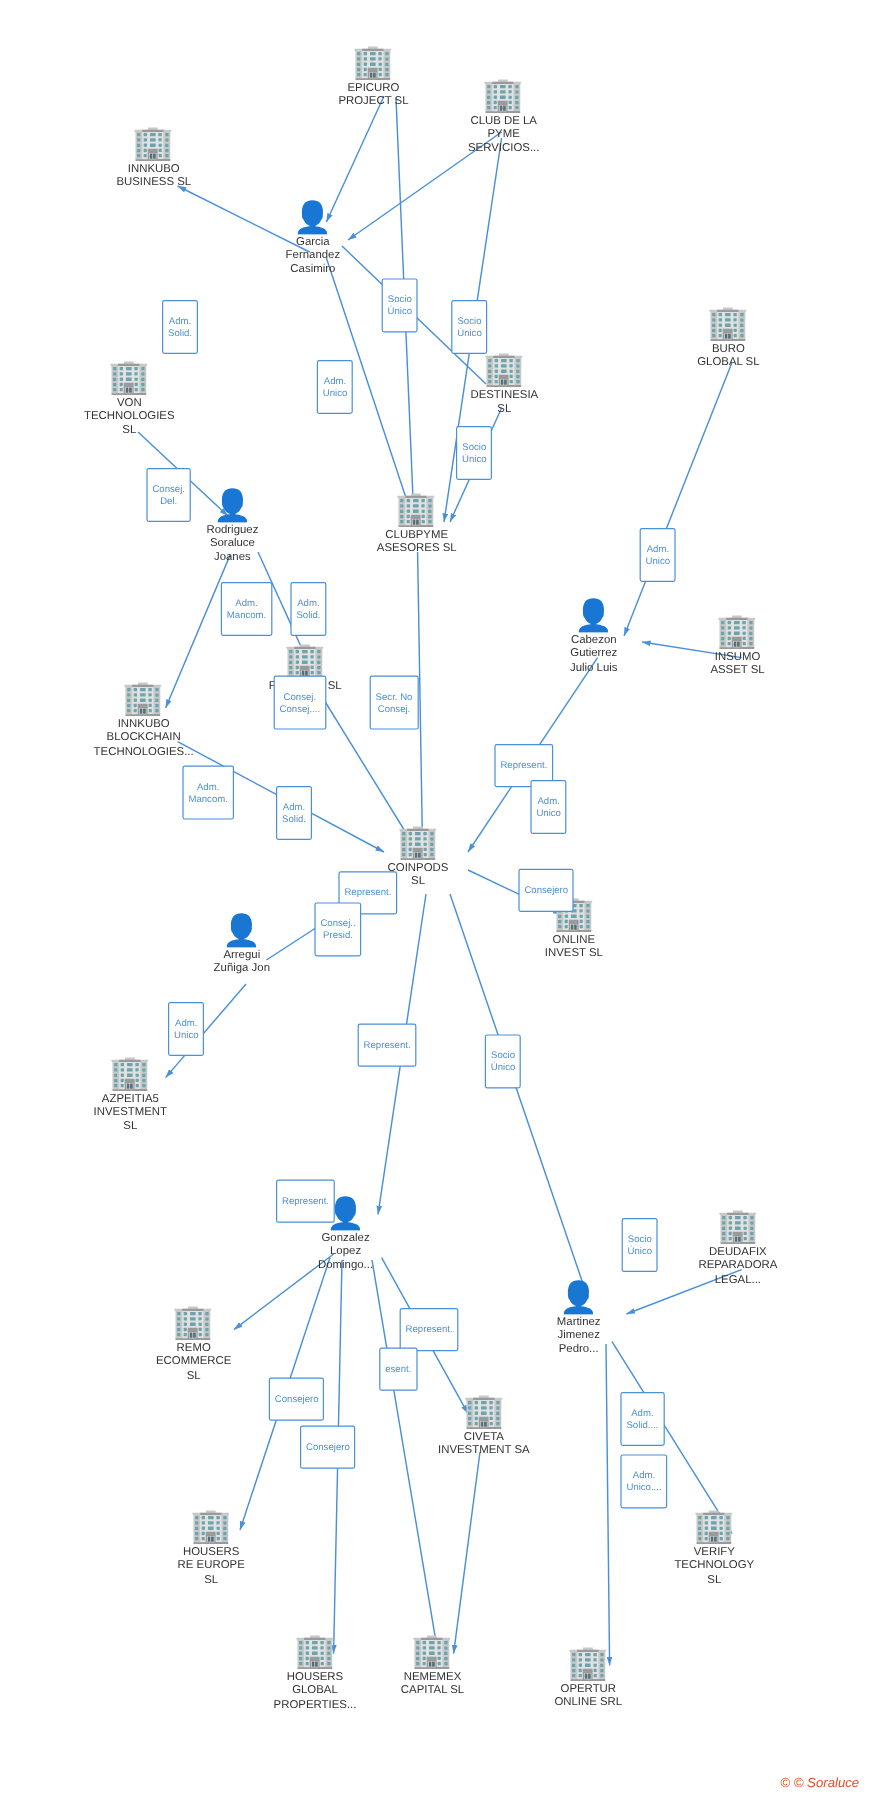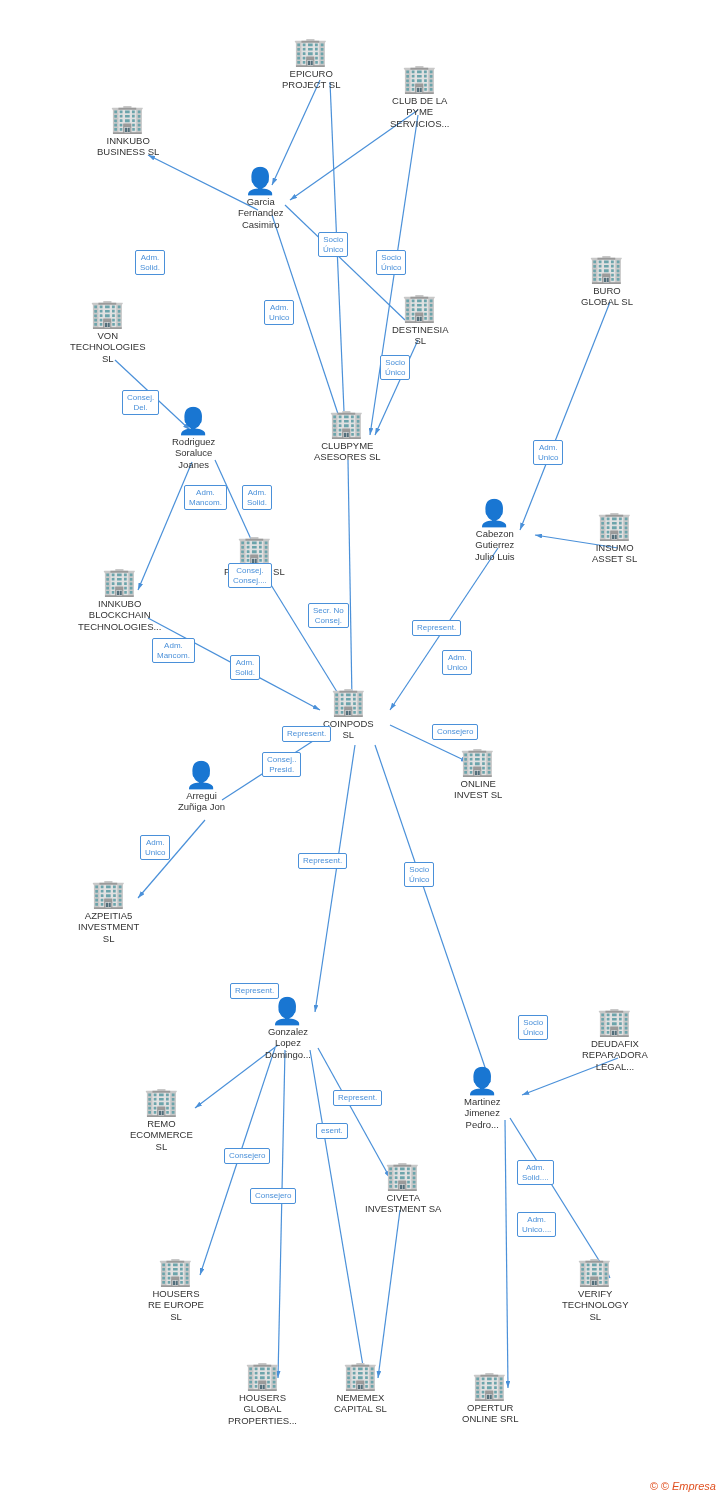--- a/index.html
+++ b/index.html
@@ -49,21 +49,21 @@
       font-size: 26px;
       color: #888;
       line-height: 1;
     }
     .relation-badge {
       position: absolute;
       border: 1px solid #4a90d9;
       color: #4a90d9;
       background: #fff;
       font-size: 8px;
-      padding: 2px 4px;
+      padding: 12px 4px;
       border-radius: 2px;
       white-space: nowrap;
       text-align: center;
       line-height: 1.2;
     }
     .watermark {
       position: absolute;
       bottom: 8px;
       right: 12px;
       font-size: 11px;
@@ -324,21 +324,21 @@
 
   <div class="relation-badge" style="left:135px;top:250px;">Adm.<br>Solid.</div>
   <div class="relation-badge" style="left:318px;top:232px;">Socio<br>Único</div>
   <div class="relation-badge" style="left:376px;top:250px;">Socio<br>Único</div>
   <div class="relation-badge" style="left:264px;top:300px;">Adm.<br>Unico</div>
   <div class="relation-badge" style="left:380px;top:355px;">Socio<br>Único</div>
   <div class="relation-badge" style="left:122px;top:390px;">Consej.<br>Del.</div>
   <div class="relation-badge" style="left:184px;top:485px;">Adm.<br>Mancom.</div>
   <div class="relation-badge" style="left:242px;top:485px;">Adm.<br>Solid.</div>
   <div class="relation-badge" style="left:228px;top:563px;">Consej.<br>Consej....</div>
-  <div class="relation-badge" style="left:308px;top:563px;margin-top:40px;">Secr. No<br>Consej.</div>
+  <div class="relation-badge" style="left:308px;top:563px;">Secr. No<br>Consej.</div>
   <div class="relation-badge" style="left:152px;top:638px;">Adm.<br>Mancom.</div>
   <div class="relation-badge" style="left:230px;top:655px;">Adm.<br>Solid.</div>
   <div class="relation-badge" style="left:533px;top:440px;">Adm.<br>Unico</div>
   <div class="relation-badge" style="left:412px;top:620px;">Represent.</div>
   <div class="relation-badge" style="left:442px;top:650px;">Adm.<br>Unico</div>
   <div class="relation-badge" style="left:282px;top:726px;">Represent.</div>
   <div class="relation-badge" style="left:432px;top:724px;">Consejero</div>
   <div class="relation-badge" style="left:262px;top:752px;">Consej..<br>Presid.</div>
   <div class="relation-badge" style="left:140px;top:835px;">Adm.<br>Unico</div>
   <div class="relation-badge" style="left:298px;top:853px;">Represent.</div>
@@ -347,15 +347,15 @@
   <div class="relation-badge" style="left:518px;top:1015px;">Socio<br>Único</div>
   <div class="relation-badge" style="left:333px;top:1090px;">Represent.</div>
   <div class="relation-badge" style="left:224px;top:1148px;">Consejero</div>
   <div class="relation-badge" style="left:250px;top:1188px;">Consejero</div>
   <div class="relation-badge" style="left:316px;top:1123px;">esent.</div>
   <div class="relation-badge" style="left:517px;top:1160px;">Adm.<br>Solid....</div>
   <div class="relation-badge" style="left:517px;top:1212px;">Adm.<br>Unico....</div>
 
   <div class="watermark">
     <span>©</span>
-    <span>© Empresa</span>
+    <span>© Soraluce</span>
   </div>
 </div>
 
 </body></html>

